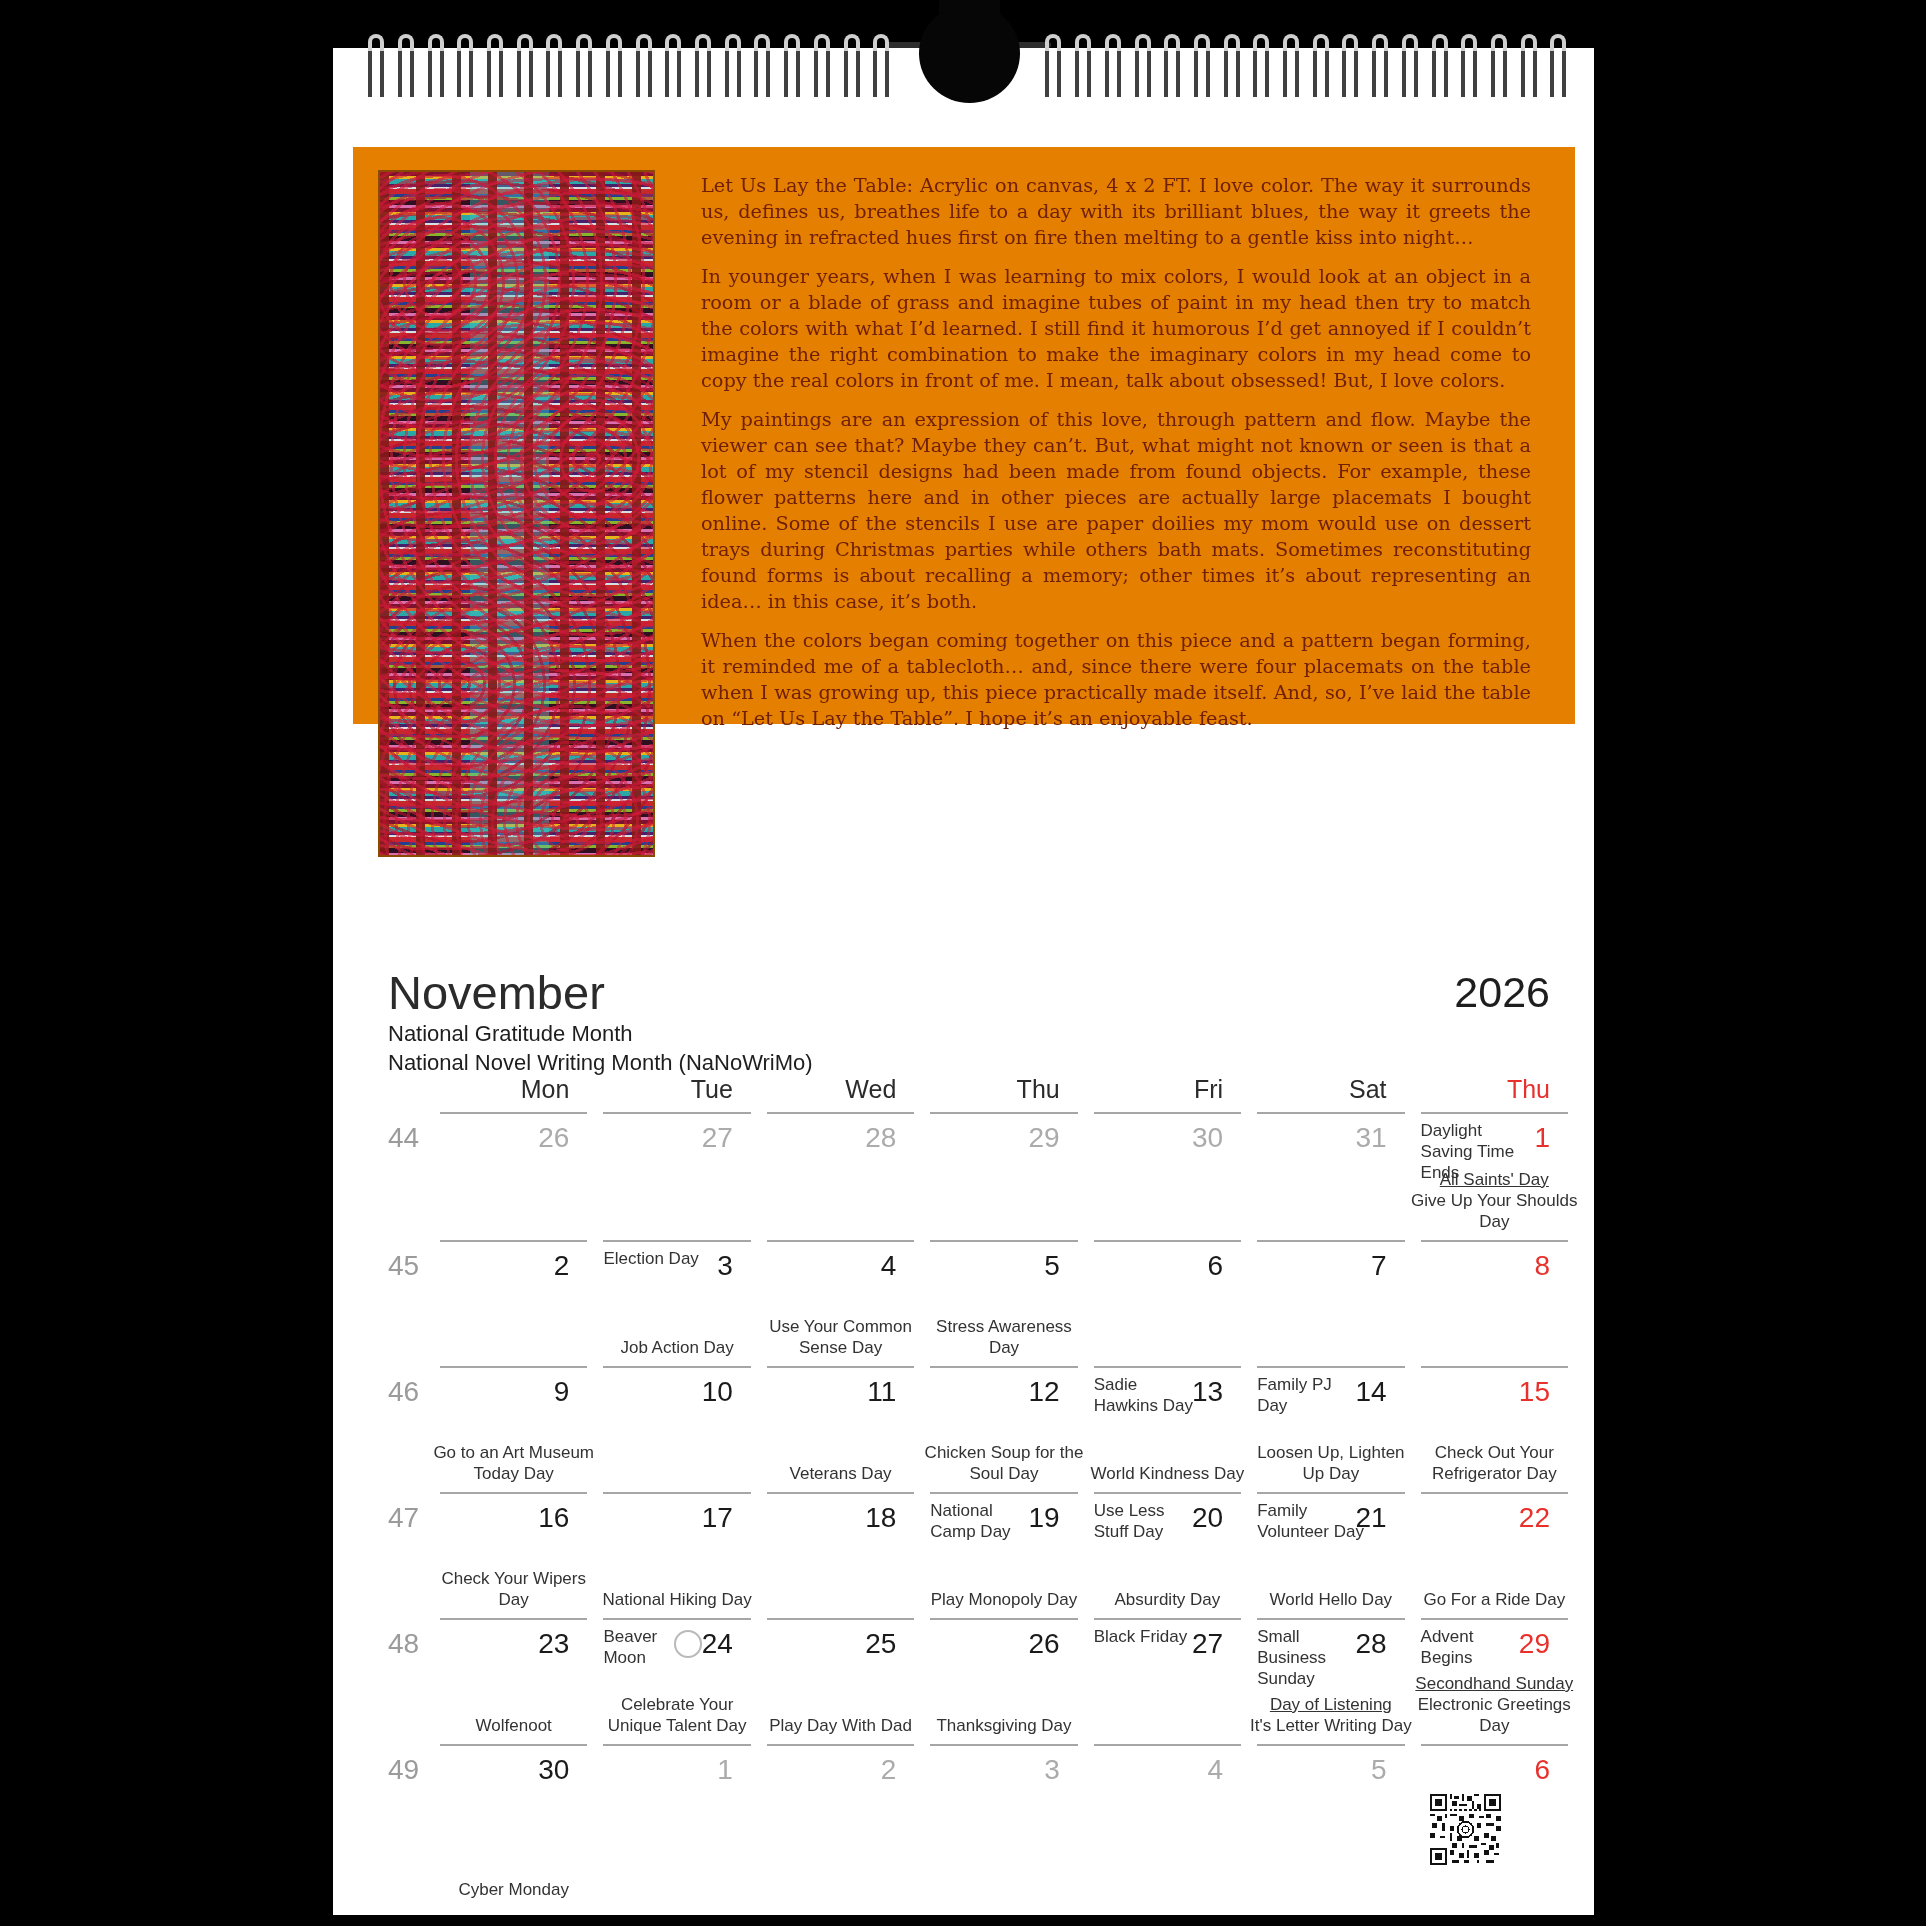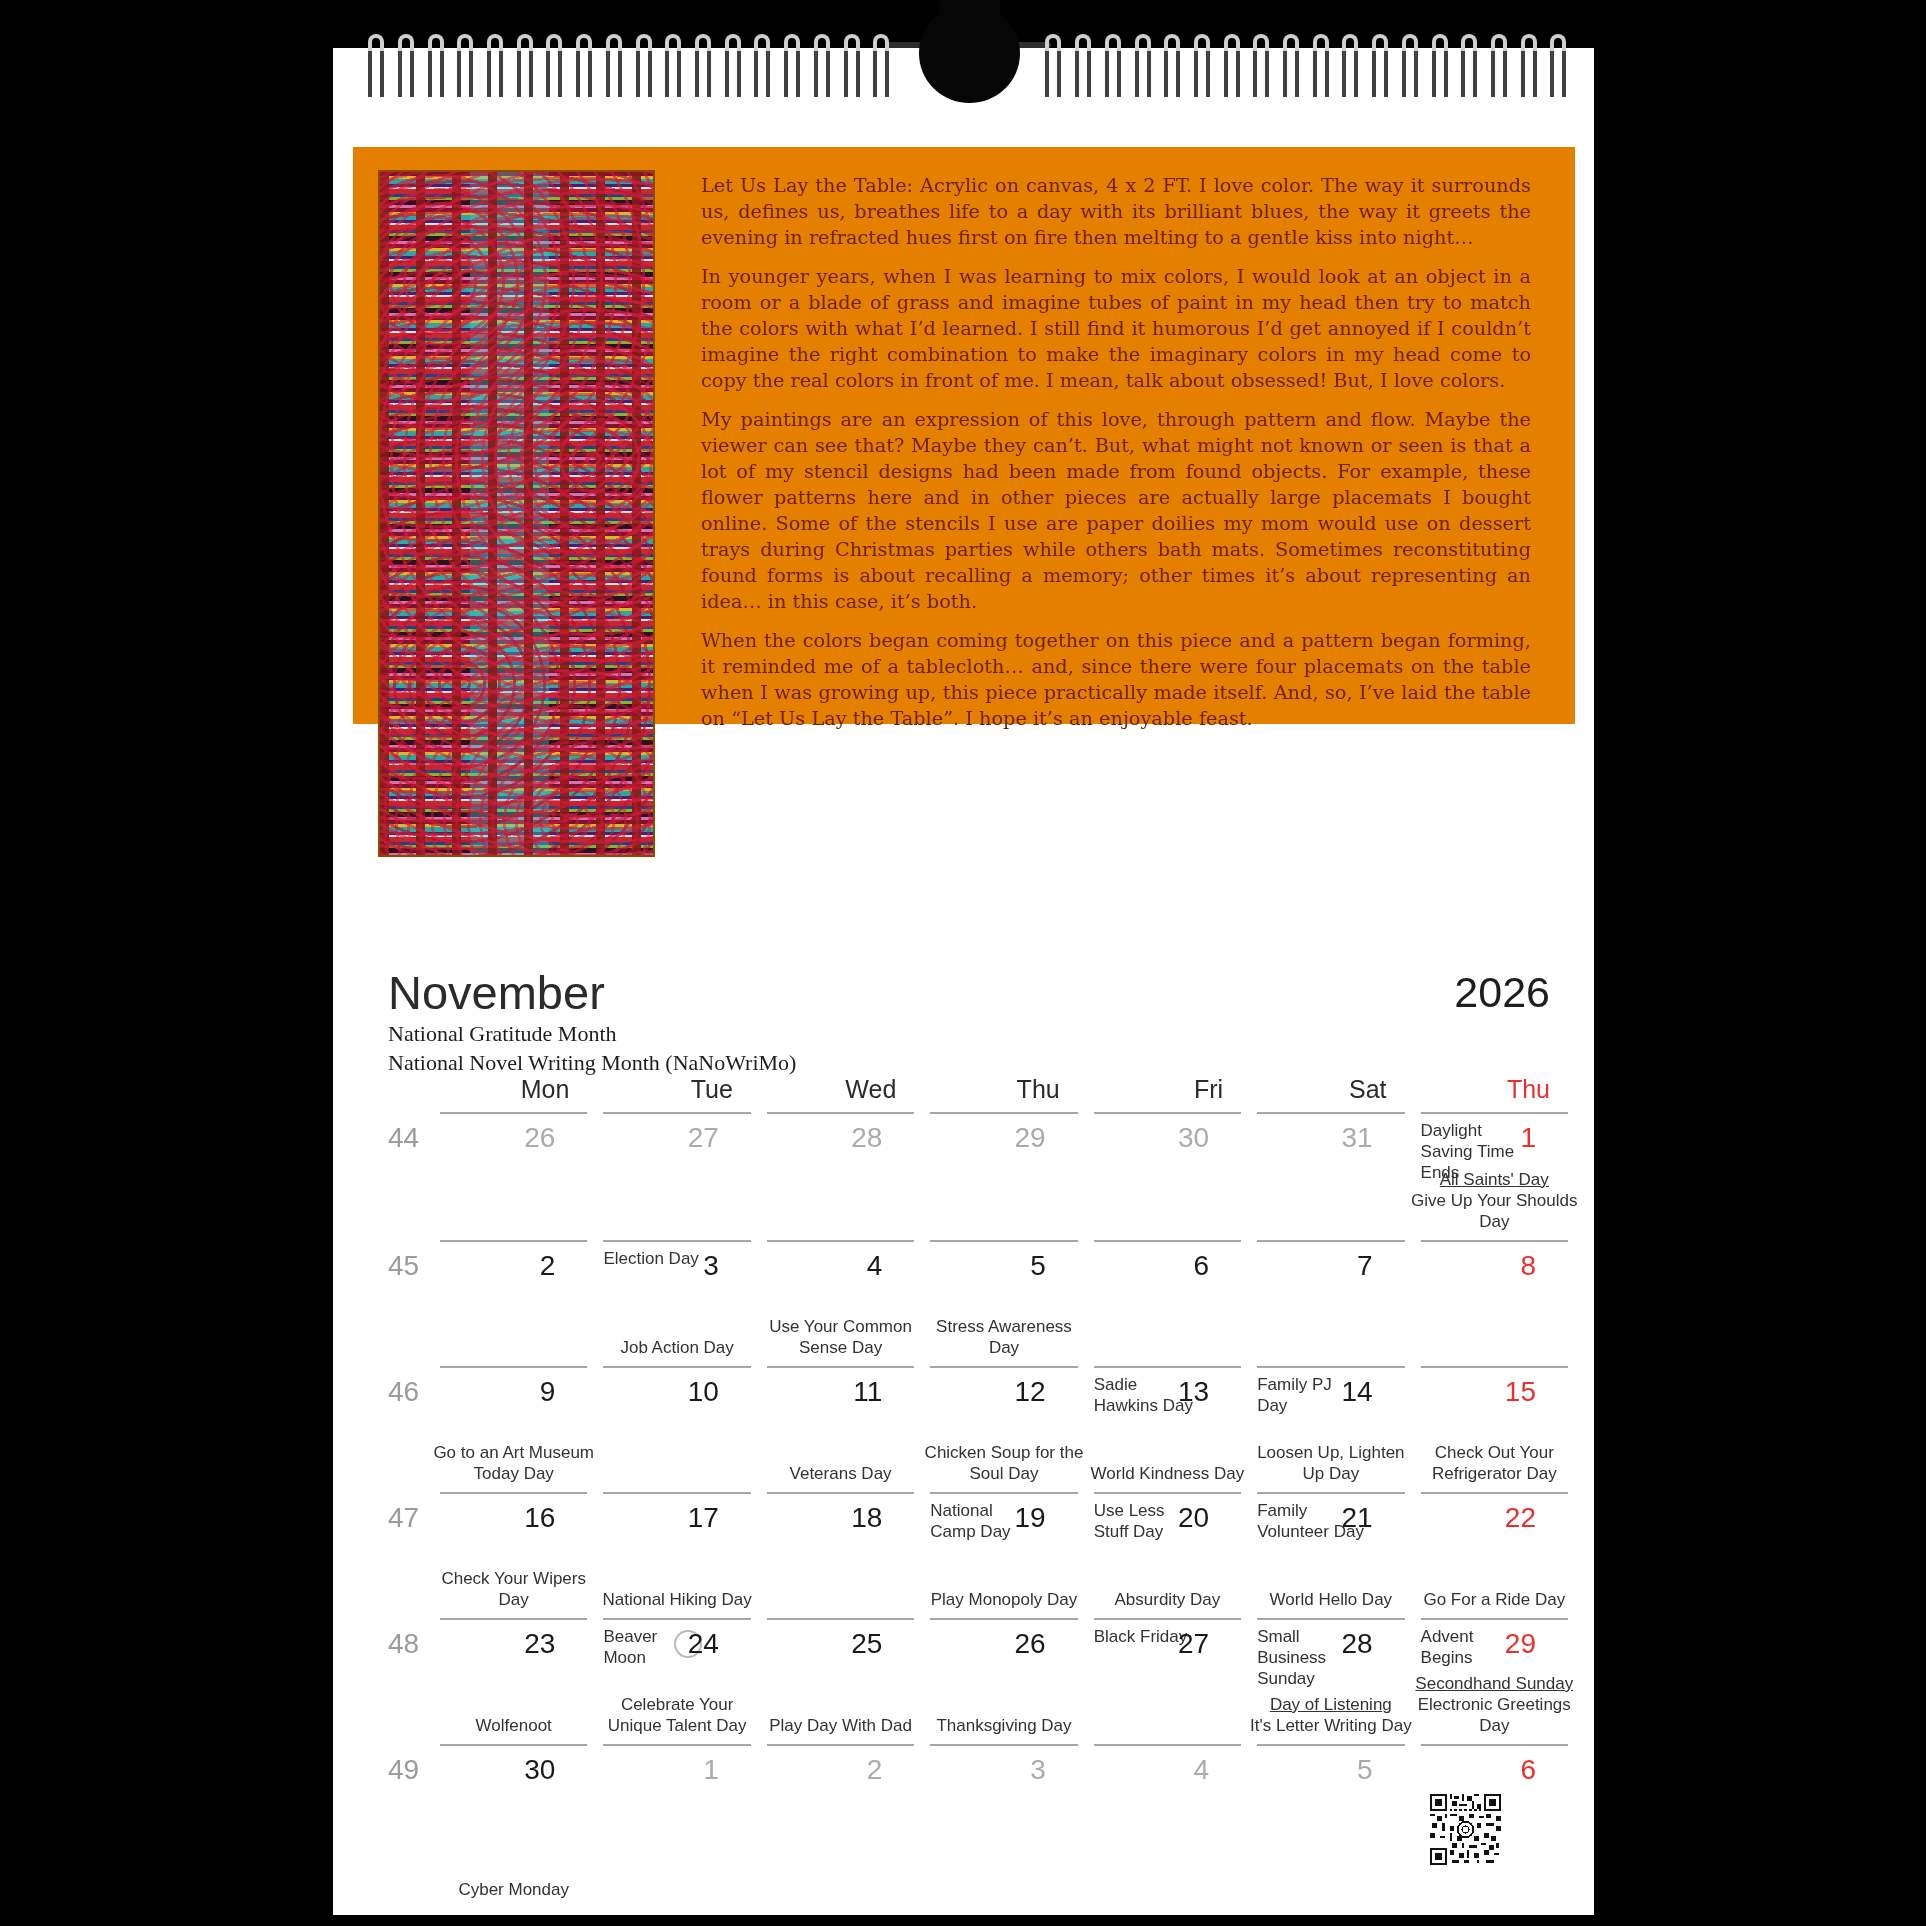--- a/index.html
+++ b/index.html
@@ -33,33 +33,33 @@
   .statement { position:absolute; left:348px; top:26px; width:830px;
     font-family:"DejaVu Serif", serif; font-size:19.3px; line-height:26px;
     color:#702007; text-align:justify; }
   .statement p { margin:0 0 13px 0; }
 
   
   .cal-head { position:absolute; left:55px; top:919px; width:1192px; color:#222; }
   .title-row { display:flex; align-items:flex-end; }
   .month { font-size:47px; color:#2b2b2b; line-height:51px; }
   .year { margin-left:auto; font-size:43px; color:#1e1e1e; line-height:51px; padding-right:30px; }
-  .subtitle { font-size:22px; line-height:27px; color:#1e1e1e; margin-top:2px;font-family:Liberation Serif, serif; }
+  .subtitle { font-size:22px; line-height:27px; color:#1e1e1e; margin-top:2px; }
 
   
   .grid { position:absolute; left:55px; top:1010px; width:1192px; display:grid;
           grid-template-columns:48px repeat(7, 1fr);
           grid-template-rows:54px 128px 126px 126px 126px 126px 164px; }
   .hcorner { }
   .hcell { align-self:end; text-align:right; padding:0 30px 8px 0; font-size:25px; color:#2b2b2b; }
   .hcell.sun { color:#E8312C; }
   .wnum { position:relative; font-size:28px; color:#9b9b9b; padding-top:10px; }
   .cell { position:relative; }
   .cell::before { content:""; position:absolute; top:0; left:4px; right:12px; height:2px; background:#a6a6a6; }
-  .dnum { position:absolute; top:10px; right:44px; font-size:28px; color:#1a1a1a; }
+  .dnum { position:absolute; top:10px; right:30px; font-size:28px; color:#1a1a1a; }
   .dnum.muted { color:#ababab; }
   .dnum.sun { color:#E8312C; }
   .side { position:absolute; left:4px; top:8px; right:50px; font-size:17px; line-height:21px; color:#333; }
   .side.narrow { right:99px; }
   .moon { position:absolute; right:61px; top:12px; width:28px; height:28px; box-sizing:border-box;
           border:2px solid #b9b9b9; border-radius:50%; background:#fff; }
   .bot { position:absolute; left:-6px; right:2px; bottom:8px; text-align:center;
          font-size:17px; line-height:21px; color:#333; }
   .bot .ev { display:block; }
   .u { text-decoration:underline; }

